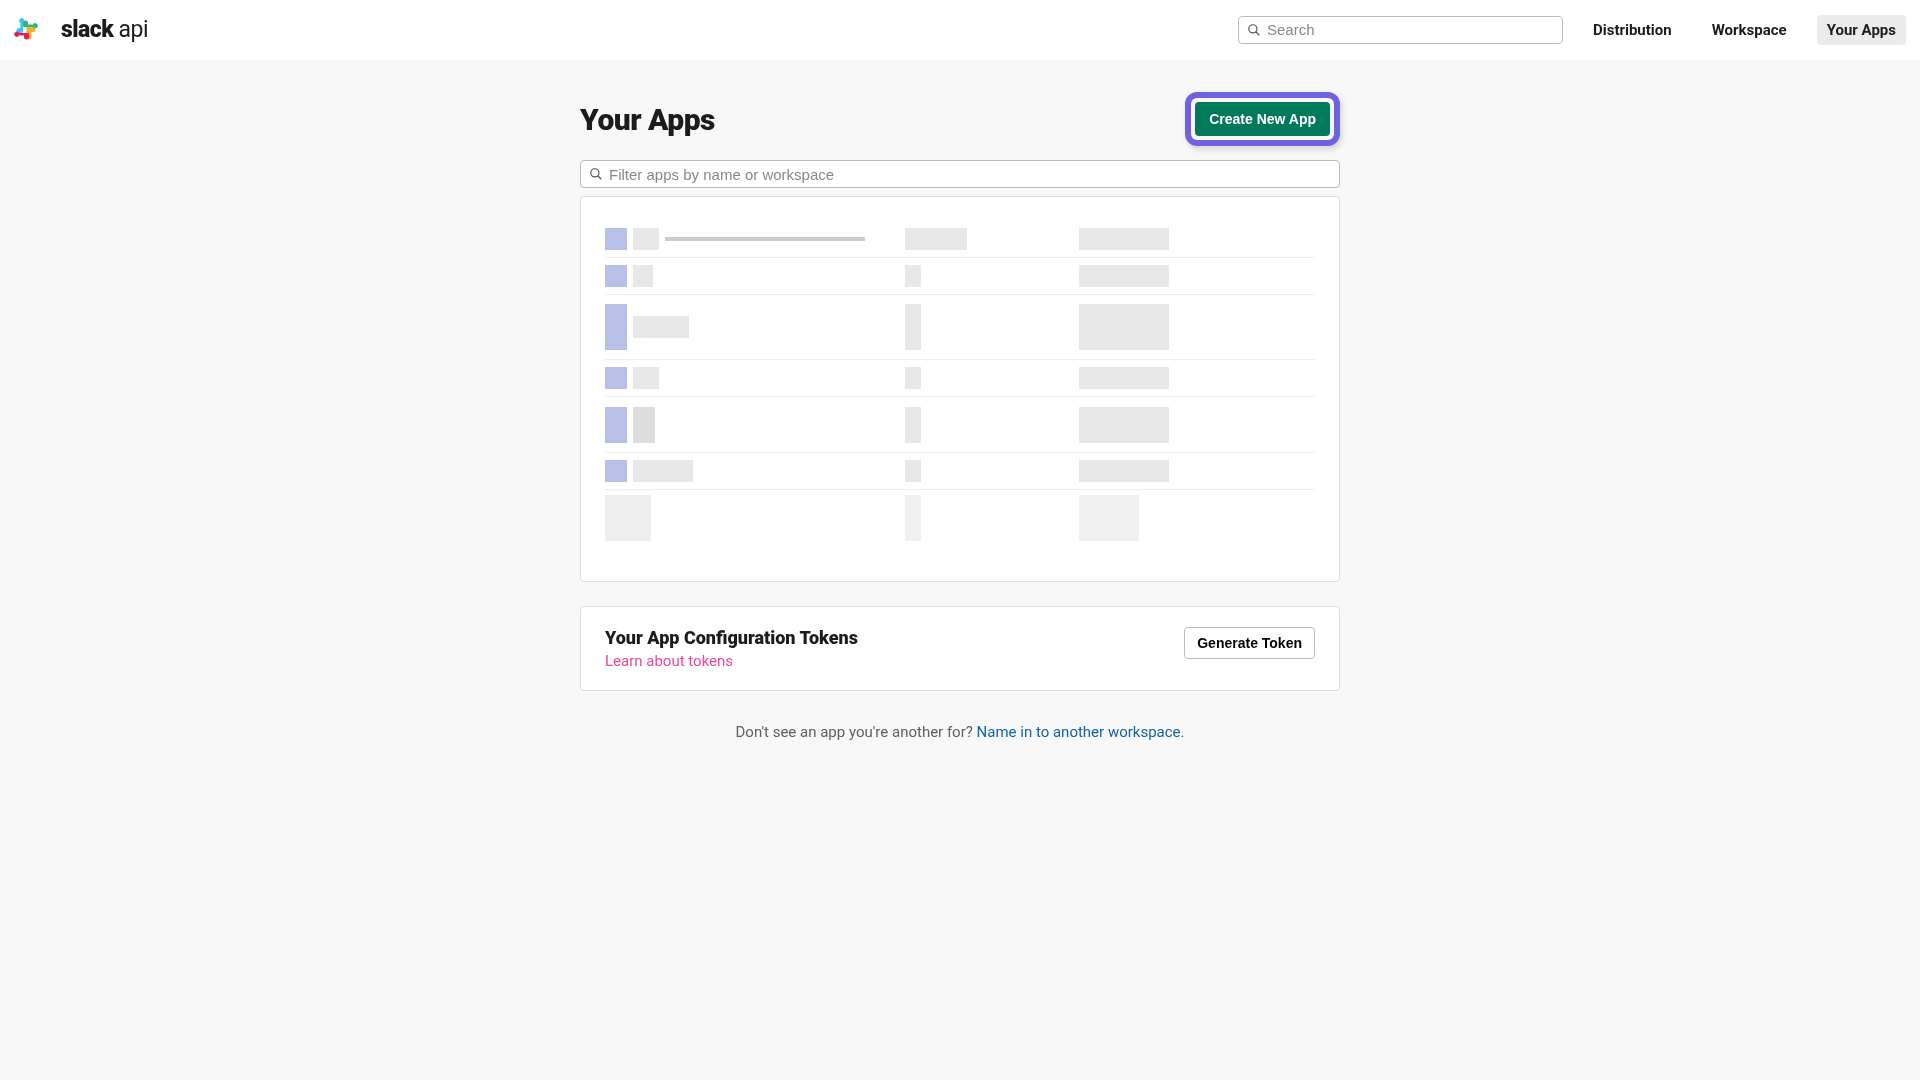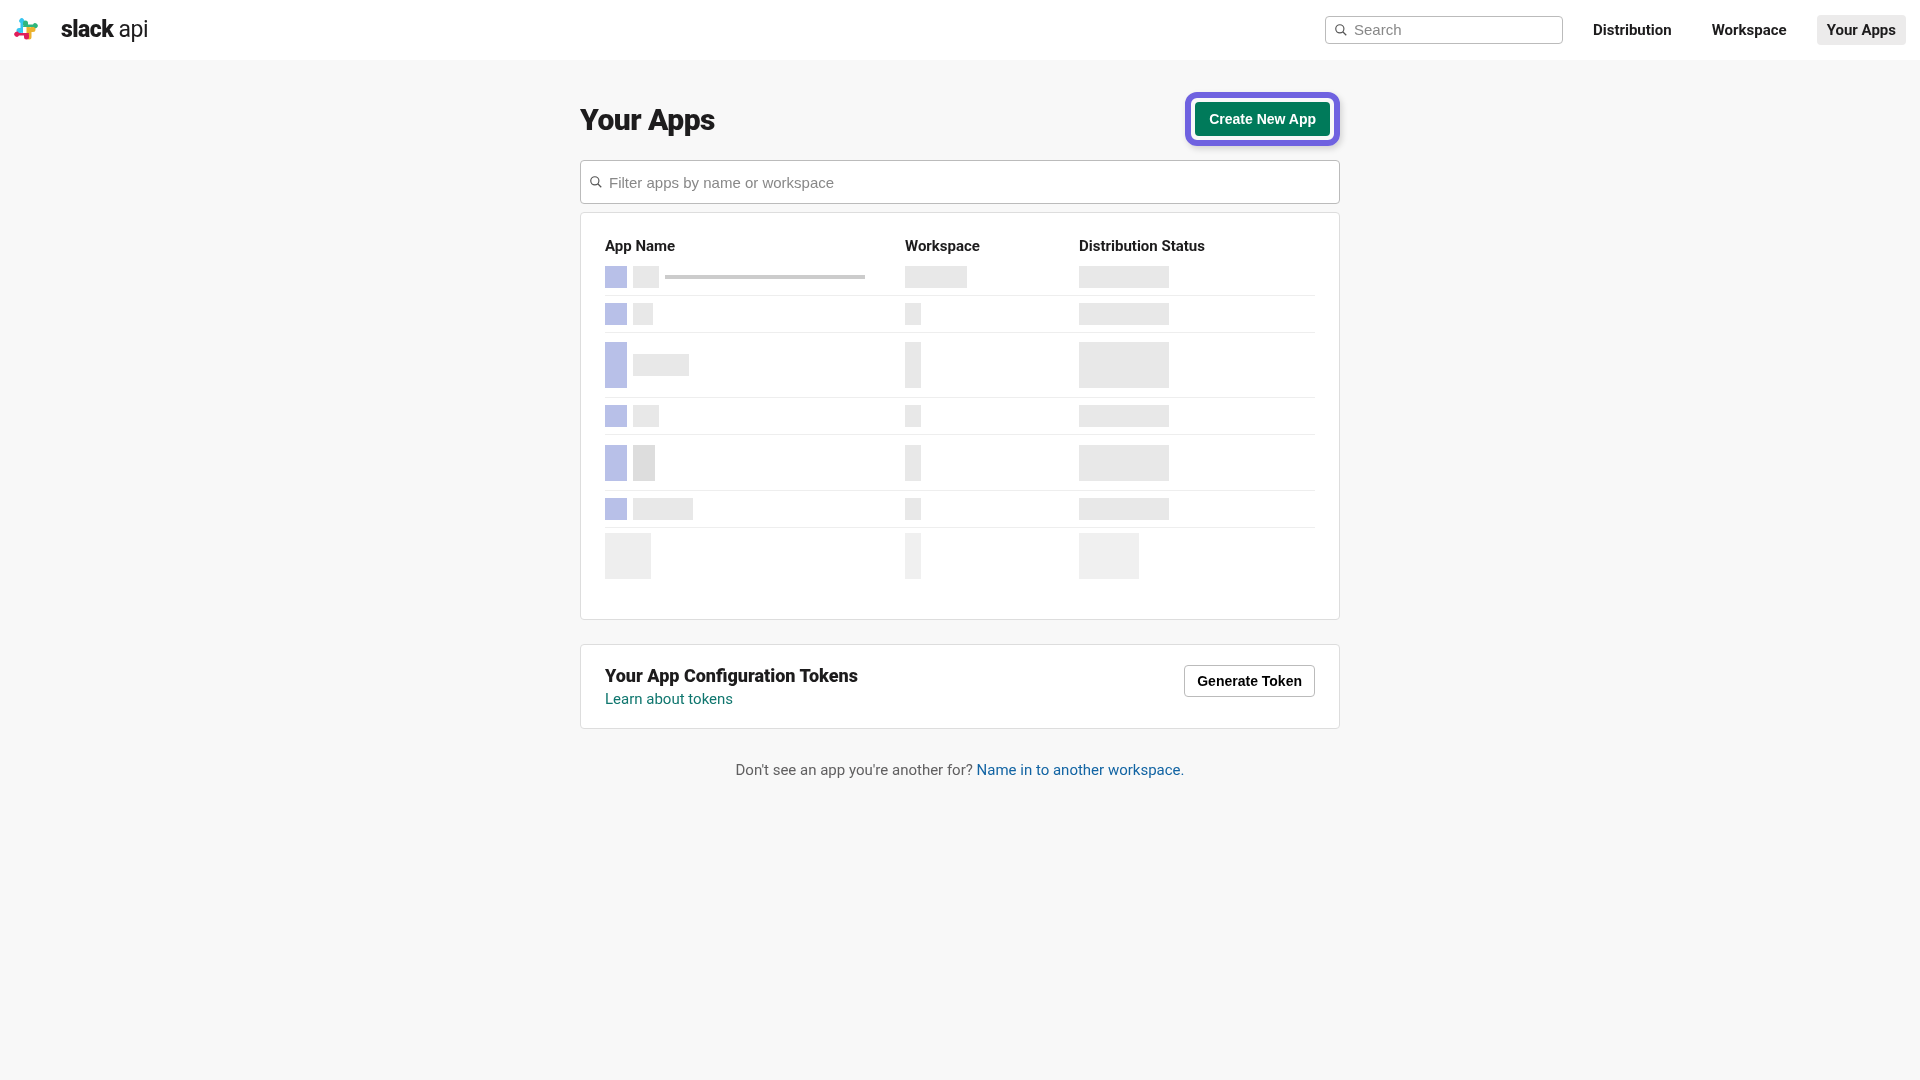--- a/index.html
+++ b/index.html
@@ -42,21 +42,21 @@
     .logo-text-light {
       font-weight: 400;
     }
     .header-right {
       margin-left: auto;
       display: flex;
       align-items: center;
       gap: 20px;
     }
     .search-box {
-      width: 238px;
+      width: 325px;
       height: 28px;
       border: 1px solid #bbb;
       border-radius: 4px;
       display: flex;
       align-items: center;
       padding: 0 8px;
       gap: 6px;
     }
     .search-icon-svg {
       width: 14px;
@@ -118,21 +118,21 @@
       color: #fff;
       border: none;
       padding: 9px 14px;
       font-size: 14px;
       font-weight: 700;
       border-radius: 4px;
       cursor: pointer;
     }
     .filter-box {
       width: 100%;
-      height: 44px;
+      height: 28px;
       border: 1px solid #bbb;
       border-radius: 4px;
       display: flex;
       align-items: center;
       padding: 0 8px;
       gap: 6px;
       background: #fff;
       margin-bottom: 8px;
     }
     .filter-input {
@@ -189,21 +189,21 @@
       justify-content: space-between;
       align-items: flex-start;
       margin-bottom: 32px;
     }
     .tokens-title {
       font-size: 18px;
       font-weight: 900;
       margin-bottom: 4px;
     }
     .tokens-link {
-      color: #0f766e;
+      color: #ec4899;
       font-size: 15px;
       cursor: pointer;
     }
     .gen-token-btn {
       background: #fff;
       border: 1px solid #bbb;
       padding: 7px 12px;
       font-size: 14px;
       font-weight: 700;
       border-radius: 4px;
@@ -266,25 +266,20 @@
 
     <div class="filter-box">
       <svg class="search-icon-svg" viewBox="0 0 24 24">
         <circle cx="10" cy="10" r="7"></circle>
         <line x1="15" y1="15" x2="21" y2="21"></line>
       </svg>
       <input class="filter-input" placeholder="Filter apps by name or workspace" style="">
     </div>
 
     <div class="card">
-      <div class="table-header">
-        <div class="col-app">App Name</div>
-        <div class="col-ws">Workspace</div>
-        <div class="col-dist">Distribution Status</div>
-      </div>
 
       <div class="redacted-area">
         <div class="redacted-row">
           <div class="col-app" style="display:flex;gap:6px;align-items:center;">
             <div class="blur-block blue" style="width:22px;"></div>
             <div class="blur-block" style="width:26px;"></div>
             <div class="blur-block" style="width:200px;height:4px;background:#ccc;"></div>
           </div>
           <div class="col-ws">
               <div class="blur-block" style="width:62px;"></div>

